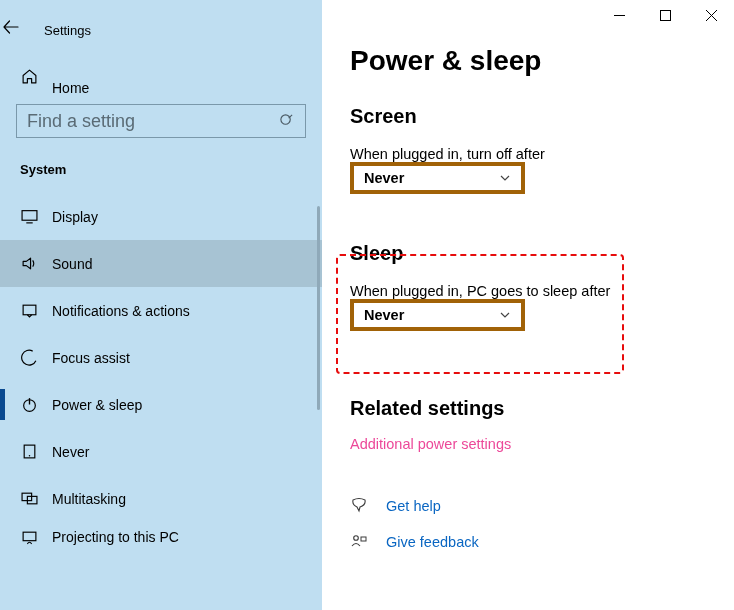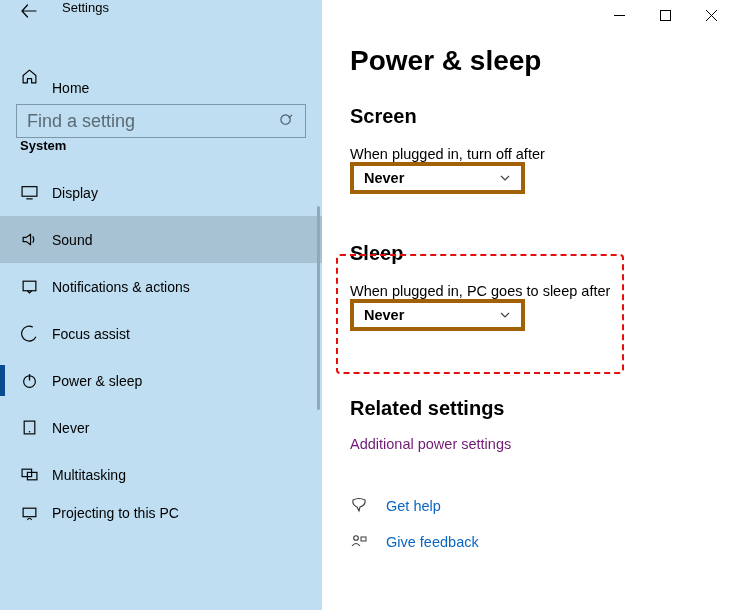--- a/index.html
+++ b/index.html
@@ -2,39 +2,39 @@
 <html><head>
 <meta charset="utf-8">
 <style>
   * { box-sizing: border-box; margin: 0; padding: 0; font-family: "Segoe UI", Arial, sans-serif; }
   body { width: 734px; height: 610px; overflow: hidden; background: #fff; position: relative; }
   .layout { display: flex; width: 100%; height: 100%; }
   .sidebar { width: 322px; height: 100%; background: #bfdef1; position: relative; }
   .main { flex: 1; height: 100%; background: #fff; padding: 0 0 0 0; position: relative; }
 
   
-  .titlebar { height: 38px; display: flex; align-items: flex-start; padding-left: 18px; }
+  .titlebar { height: 38px; display: flex; align-items: flex-end; }
   .back { width: 22px; height: 22px; display: flex; align-items: center; justify-content: center; }
   .title { font-size: 13px; margin-left: 22px; color: #000; }
 
   .wincontrols { position: absolute; top: 0; right: 0; display: flex; height: 30px; }
   .wincontrols .wc { width: 46px; height: 30px; display: flex; align-items: center; justify-content: center; }
 
   
   .home-row { display: flex; align-items: center; height: 32px; padding-left: 20px; margin-top: 22px; }
   .home-row .icon { width: 18px; display:flex; align-items:center; justify-content:center;}
   .home-row .label { font-size: 14px; margin-left: 14px; color:#000;margin-top:23px; }
 
   
   .search { margin: 12px 16px 0 16px; height: 34px; border: 1px solid #7a98aa; background: #bfdef1; display: flex; align-items: center; padding: 0 10px; }
   .search input { flex:1; border:none; outline:none; background:transparent; font-size:18px; color:#5a6b75; }
   .search input::placeholder { color:#5a6b75; }
   .search .sicon { width:16px; height:16px; }
 
-  .section-hdr { font-size: 13px; font-weight: 600; padding-left: 20px; }
+  .section-hdr { font-size: 13px; font-weight: 600; padding-left: 20px; margin-top: 24px; }
 
   
   .nav { margin-top: 16px; }
   .nav-item { height: 47px; display:flex; align-items:center; padding-left: 20px; position:relative; cursor:default;}
   .nav-item .icon { width:18px; height:18px; display:flex; align-items:center; justify-content:center; }
   .nav-item .label { font-size: 14px; margin-left: 14px; color:#000; }
   .nav-item.selected { background: rgba(0,0,0,0.12); }
   .nav-item.active::before { content:""; position:absolute; left:0; top:8px; bottom:8px; width:5px; background:#0a4a90; }
 
   
@@ -45,21 +45,21 @@
   h1.page-title { font-size: 28px; font-weight: 600; color:#000; line-height:1.1; }
   h2.sub { font-size: 20px; font-weight: 600; margin-top: 28px; }
   .field-label { font-size: 14.5px; margin-top: 18px; color:#000; }
   .dropdown { width: 175px; height: 32px; border:4px solid #a16207; display:flex; align-items:center; padding:0 10px; justify-content:space-between; background:#fff;font-weight:bold; }
   .dropdown .val { font-size:14.5px; }
   .dropdown .chev { width:12px; height:12px; }
 
   .highlight-box { position:absolute; border:2px dashed #e70d0d; border-radius:4px; }
 
   h2.related { font-size: 20px; font-weight:600; margin-top: 66px; }
-  .link { font-size: 14.5px; color:#701a75; margin-top: 16px; display:inline-block; }
+  .link { font-size: 14.5px; color:#ec4899; margin-top: 16px; display:inline-block; }
 
   .feedback-row { display:flex; align-items:center; margin-top: 20px; gap: 18px; height: 22px;}
   .feedback-row .ficon { width:18px; height:18px; display:flex; align-items:center; justify-content:center;}
   .feedback-row .flabel { color:#0a66c2; font-size:14.5px; }
 
   svg { display:block; }
 </style>
 </head>
 <body>
 

